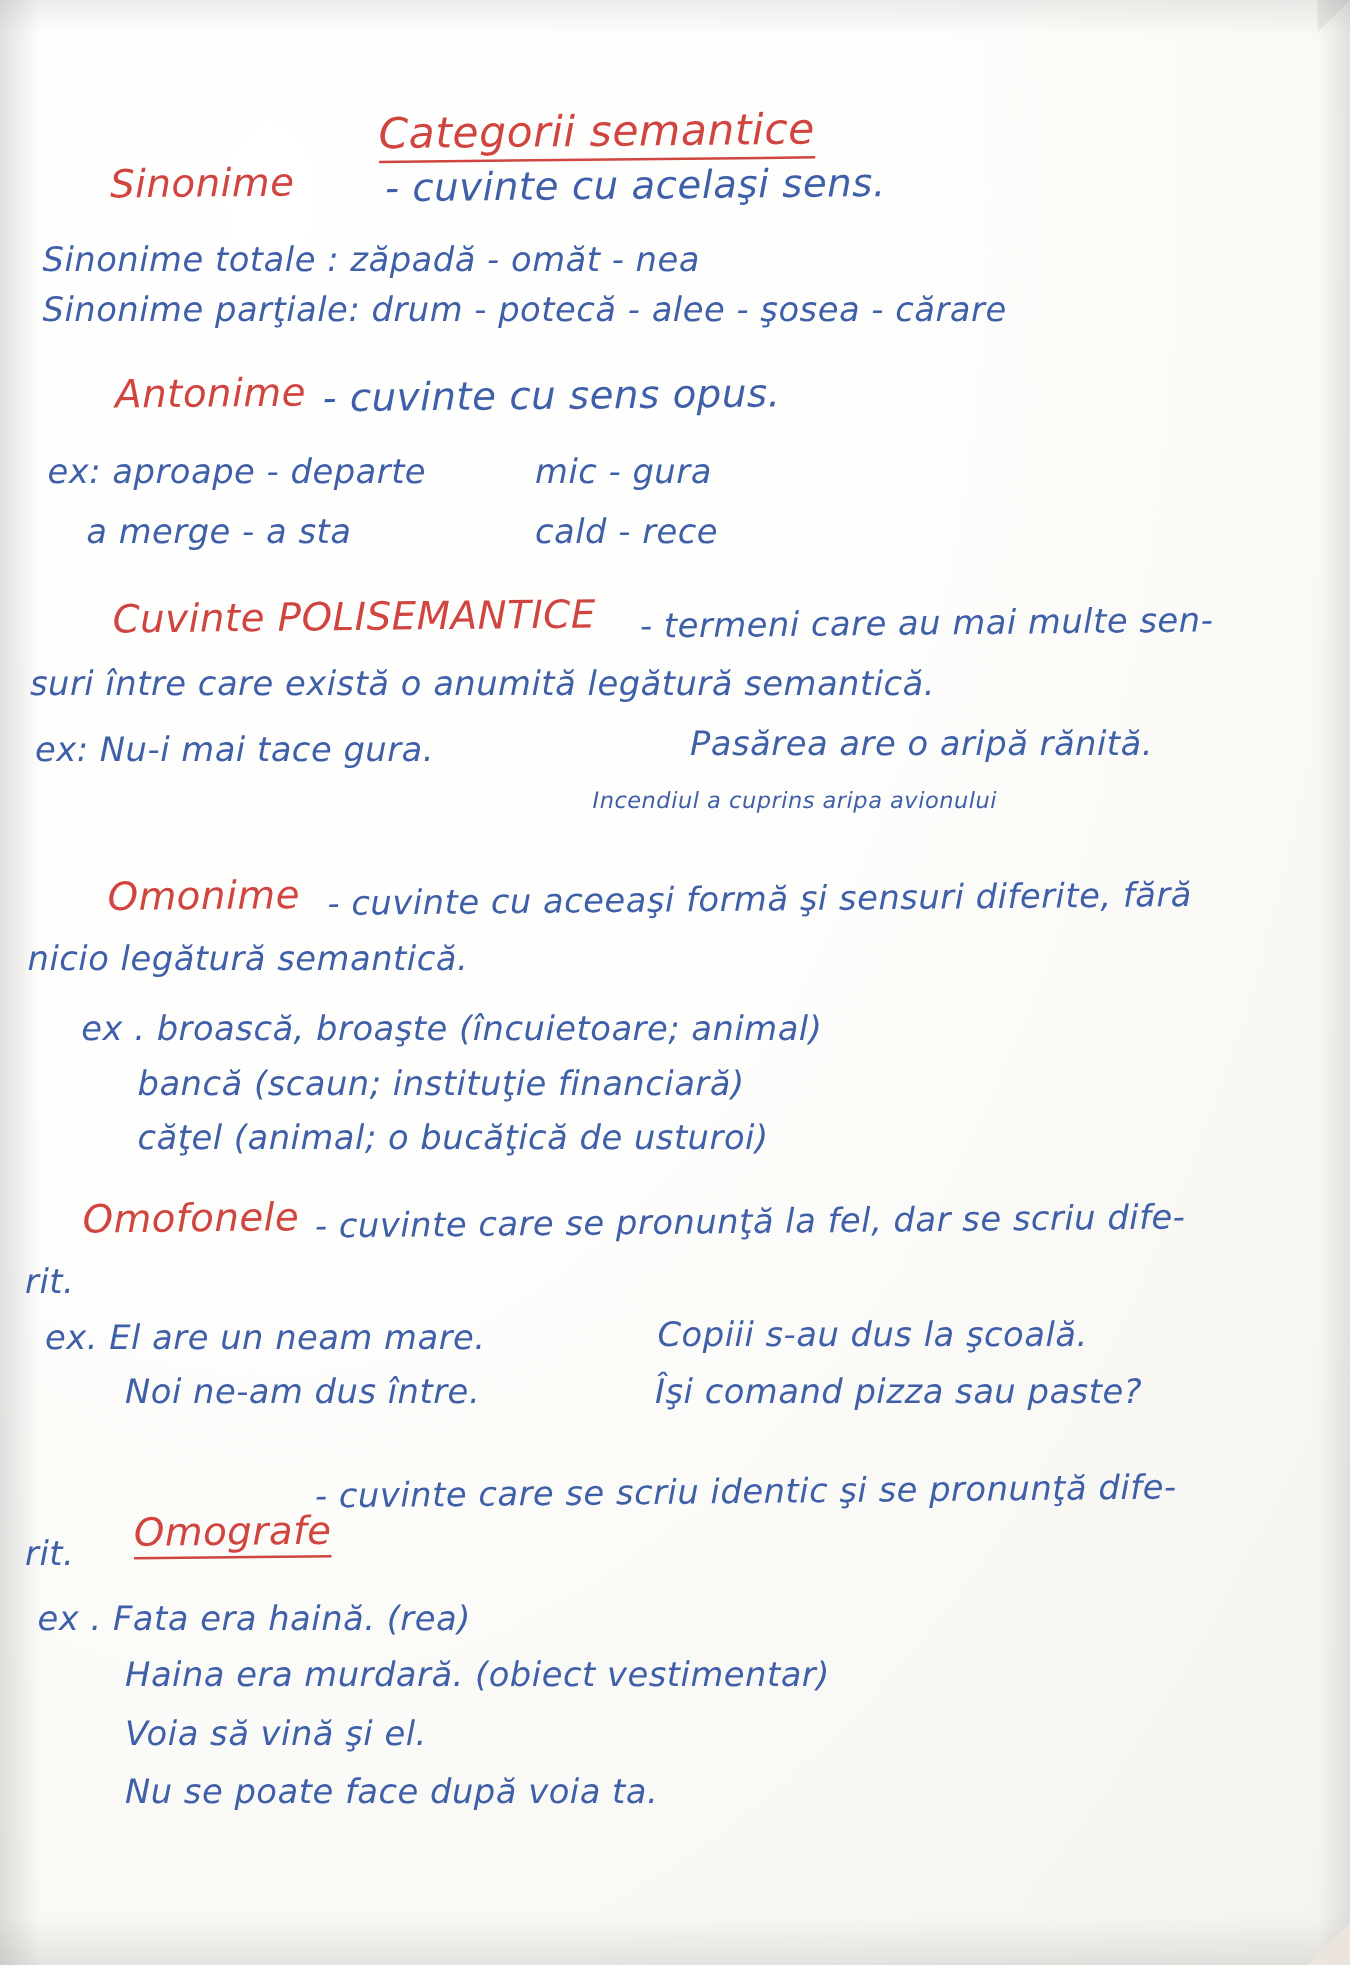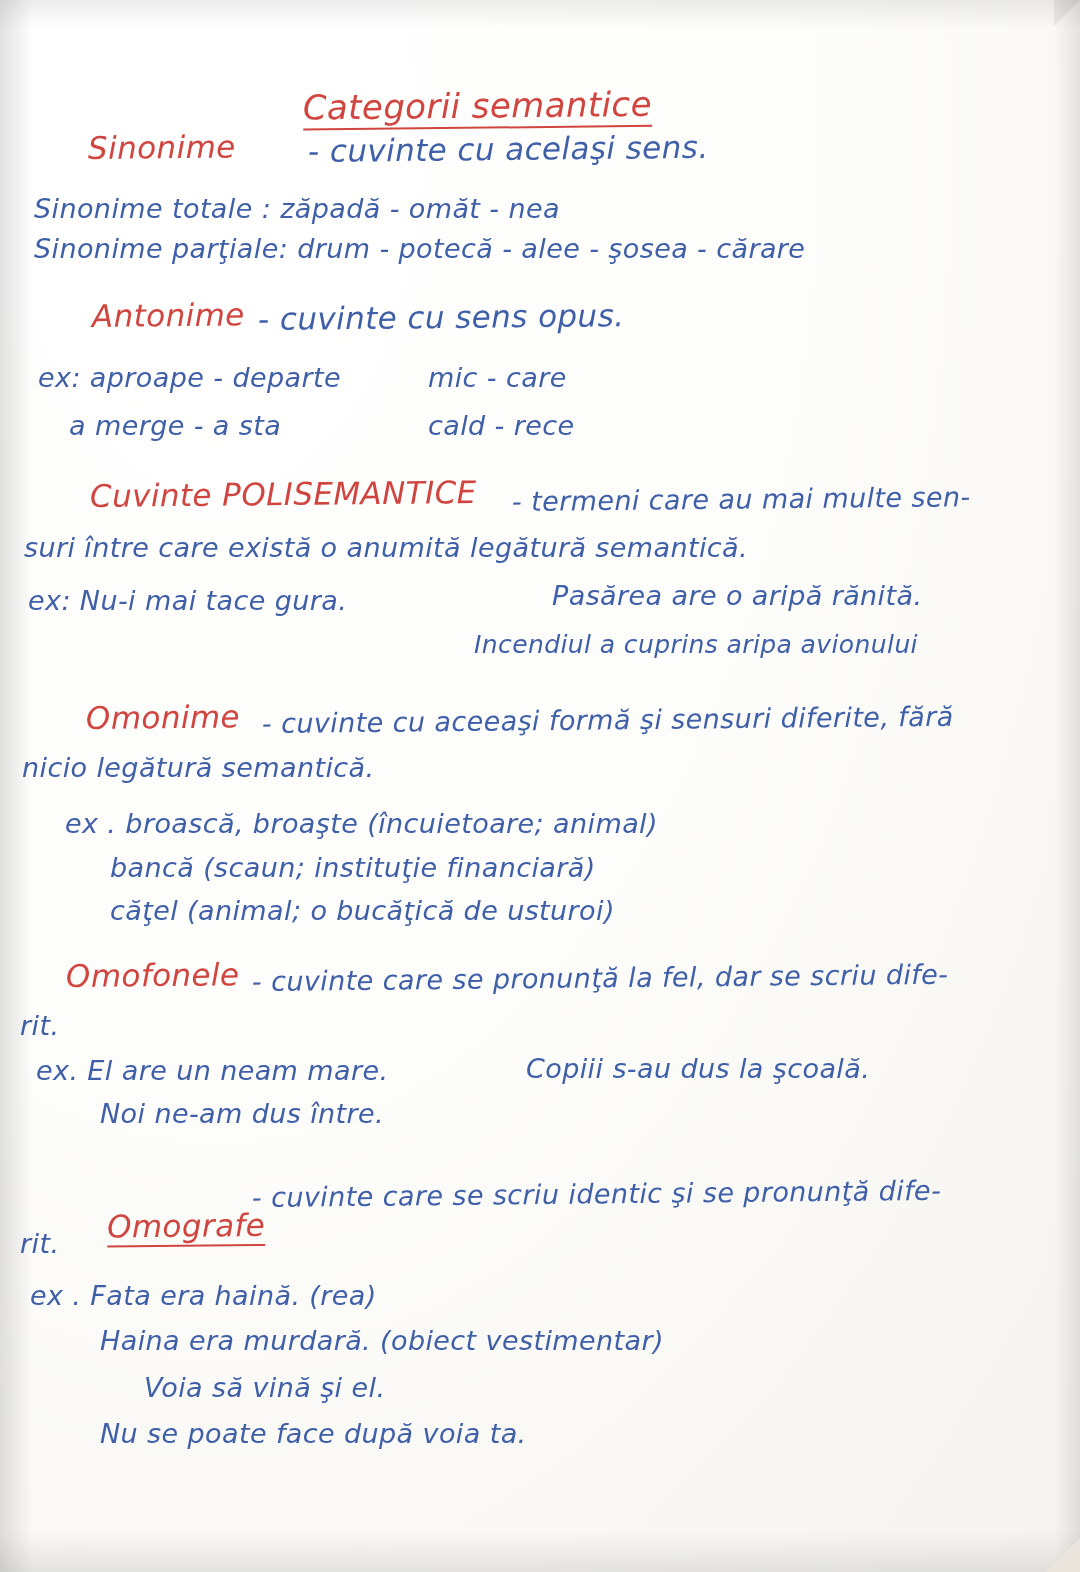--- a/index.html
+++ b/index.html
@@ -66,21 +66,21 @@
   }
   .ur {
     border-bottom: 2px solid #d0453f;
     padding-bottom: 1px;
   }
 
   
   .t-title { font-size: 34px; }
   .t-head  { font-size: 31px; }
   .t-body  { font-size: 27px; }
-  .t-small { font-size: 25px; }
+  .t-small { font-size: 18px; }
 
   .tilt1 { transform: rotate(-0.6deg); }
 </style>
 </head>
 <body>
 
 <div class="page">
   <div class="paper-shade"></div>
   <div class="corner-fold"></div>
   <div class="corner-fold2"></div>
@@ -93,21 +93,21 @@
   <div class="ink t-head tilt1" style="left:308px; top:133px;">- cuvinte cu acelaşi sens.</div>
 
   <div class="ink t-body" style="left:34px; top:193px;">Sinonime totale : zăpadă - omăt - nea</div>
   <div class="ink t-body" style="left:34px; top:233px;">Sinonime parţiale: drum - potecă - alee - şosea - cărare</div>
 
   <div class="ink red t-head tilt1" style="left:92px; top:298px;">Antonime</div>
   <div class="ink t-head tilt1" style="left:258px; top:301px;">- cuvinte cu sens opus.</div>
 
   <div class="ink t-body" style="left:38px; top:362px;">ex: aproape - departe</div>
   <div class="ink t-body" style="left:69px; top:410px;">a merge - a sta</div>
-  <div class="ink t-body" style="left:428px; top:362px;">mic - care</div>
+  <div class="ink t-body" style="left:428px; top:362px;">mic - gura</div>
   <div class="ink t-body" style="left:428px; top:410px;">cald - rece</div>
 
   <div class="ink red t-head tilt1" style="left:90px; top:478px;">Cuvinte POLISEMANTICE</div>
   <div class="ink t-body tilt1" style="left:512px; top:486px;">- termeni care au mai multe sen-</div>
   <div class="ink t-body" style="left:24px; top:532px;">suri între care există o anumită legătură semantică.</div>
 
   <div class="ink t-body" style="left:28px; top:585px;">ex: Nu-i mai tace gura.</div>
   <div class="ink t-body" style="left:552px; top:580px;">Pasărea are o aripă rănită.</div>
   <div class="ink t-small" style="left:474px; top:630px;">Incendiul a cuprins aripa avionului</div>
 
@@ -119,24 +119,25 @@
   <div class="ink t-body" style="left:110px; top:852px;">bancă (scaun; instituţie financiară)</div>
   <div class="ink t-body" style="left:110px; top:895px;">căţel (animal; o bucăţică de usturoi)</div>
 
   <div class="ink red t-head tilt1" style="left:66px; top:958px;">Omofonele</div>
   <div class="ink t-body tilt1" style="left:252px; top:966px;">- cuvinte care se pronunţă la fel, dar se scriu dife-</div>
   <div class="ink t-body" style="left:20px; top:1010px;">rit.</div>
 
   <div class="ink t-body" style="left:36px; top:1055px;">ex. El are un neam mare.</div>
   <div class="ink t-body" style="left:100px; top:1098px;">Noi ne-am dus între.</div>
   <div class="ink t-body" style="left:526px; top:1053px;">Copiii s-au dus la şcoală.</div>
+  <div class="ink t-body" style="left:524px; top:1098px;">Îşi comand pizza sau paste?</div>
 
   <div class="ink red t-head tilt1" style="left:66px; top:1173px;">
     <span class="ur">Omografe</span>
   </div>
   <div class="ink t-body tilt1" style="left:252px; top:1182px;">- cuvinte care se scriu identic şi se pronunţă dife-</div>
   <div class="ink t-body" style="left:20px; top:1228px;">rit.</div>
 
   <div class="ink t-body" style="left:30px; top:1280px;">ex . Fata era haină. (rea)</div>
   <div class="ink t-body" style="left:100px; top:1325px;font-style:italic;">Haina era murdară. (obiect vestimentar)</div>
-  <div class="ink t-body" style="left:100px; top:1372px;margin-left:44px;">Voia să vină şi el.</div>
+  <div class="ink t-body" style="left:100px; top:1372px;">Voia să vină şi el.</div>
   <div class="ink t-body" style="left:100px; top:1418px;">Nu se poate face după voia ta.</div>
 </div>
 
 </body></html>

